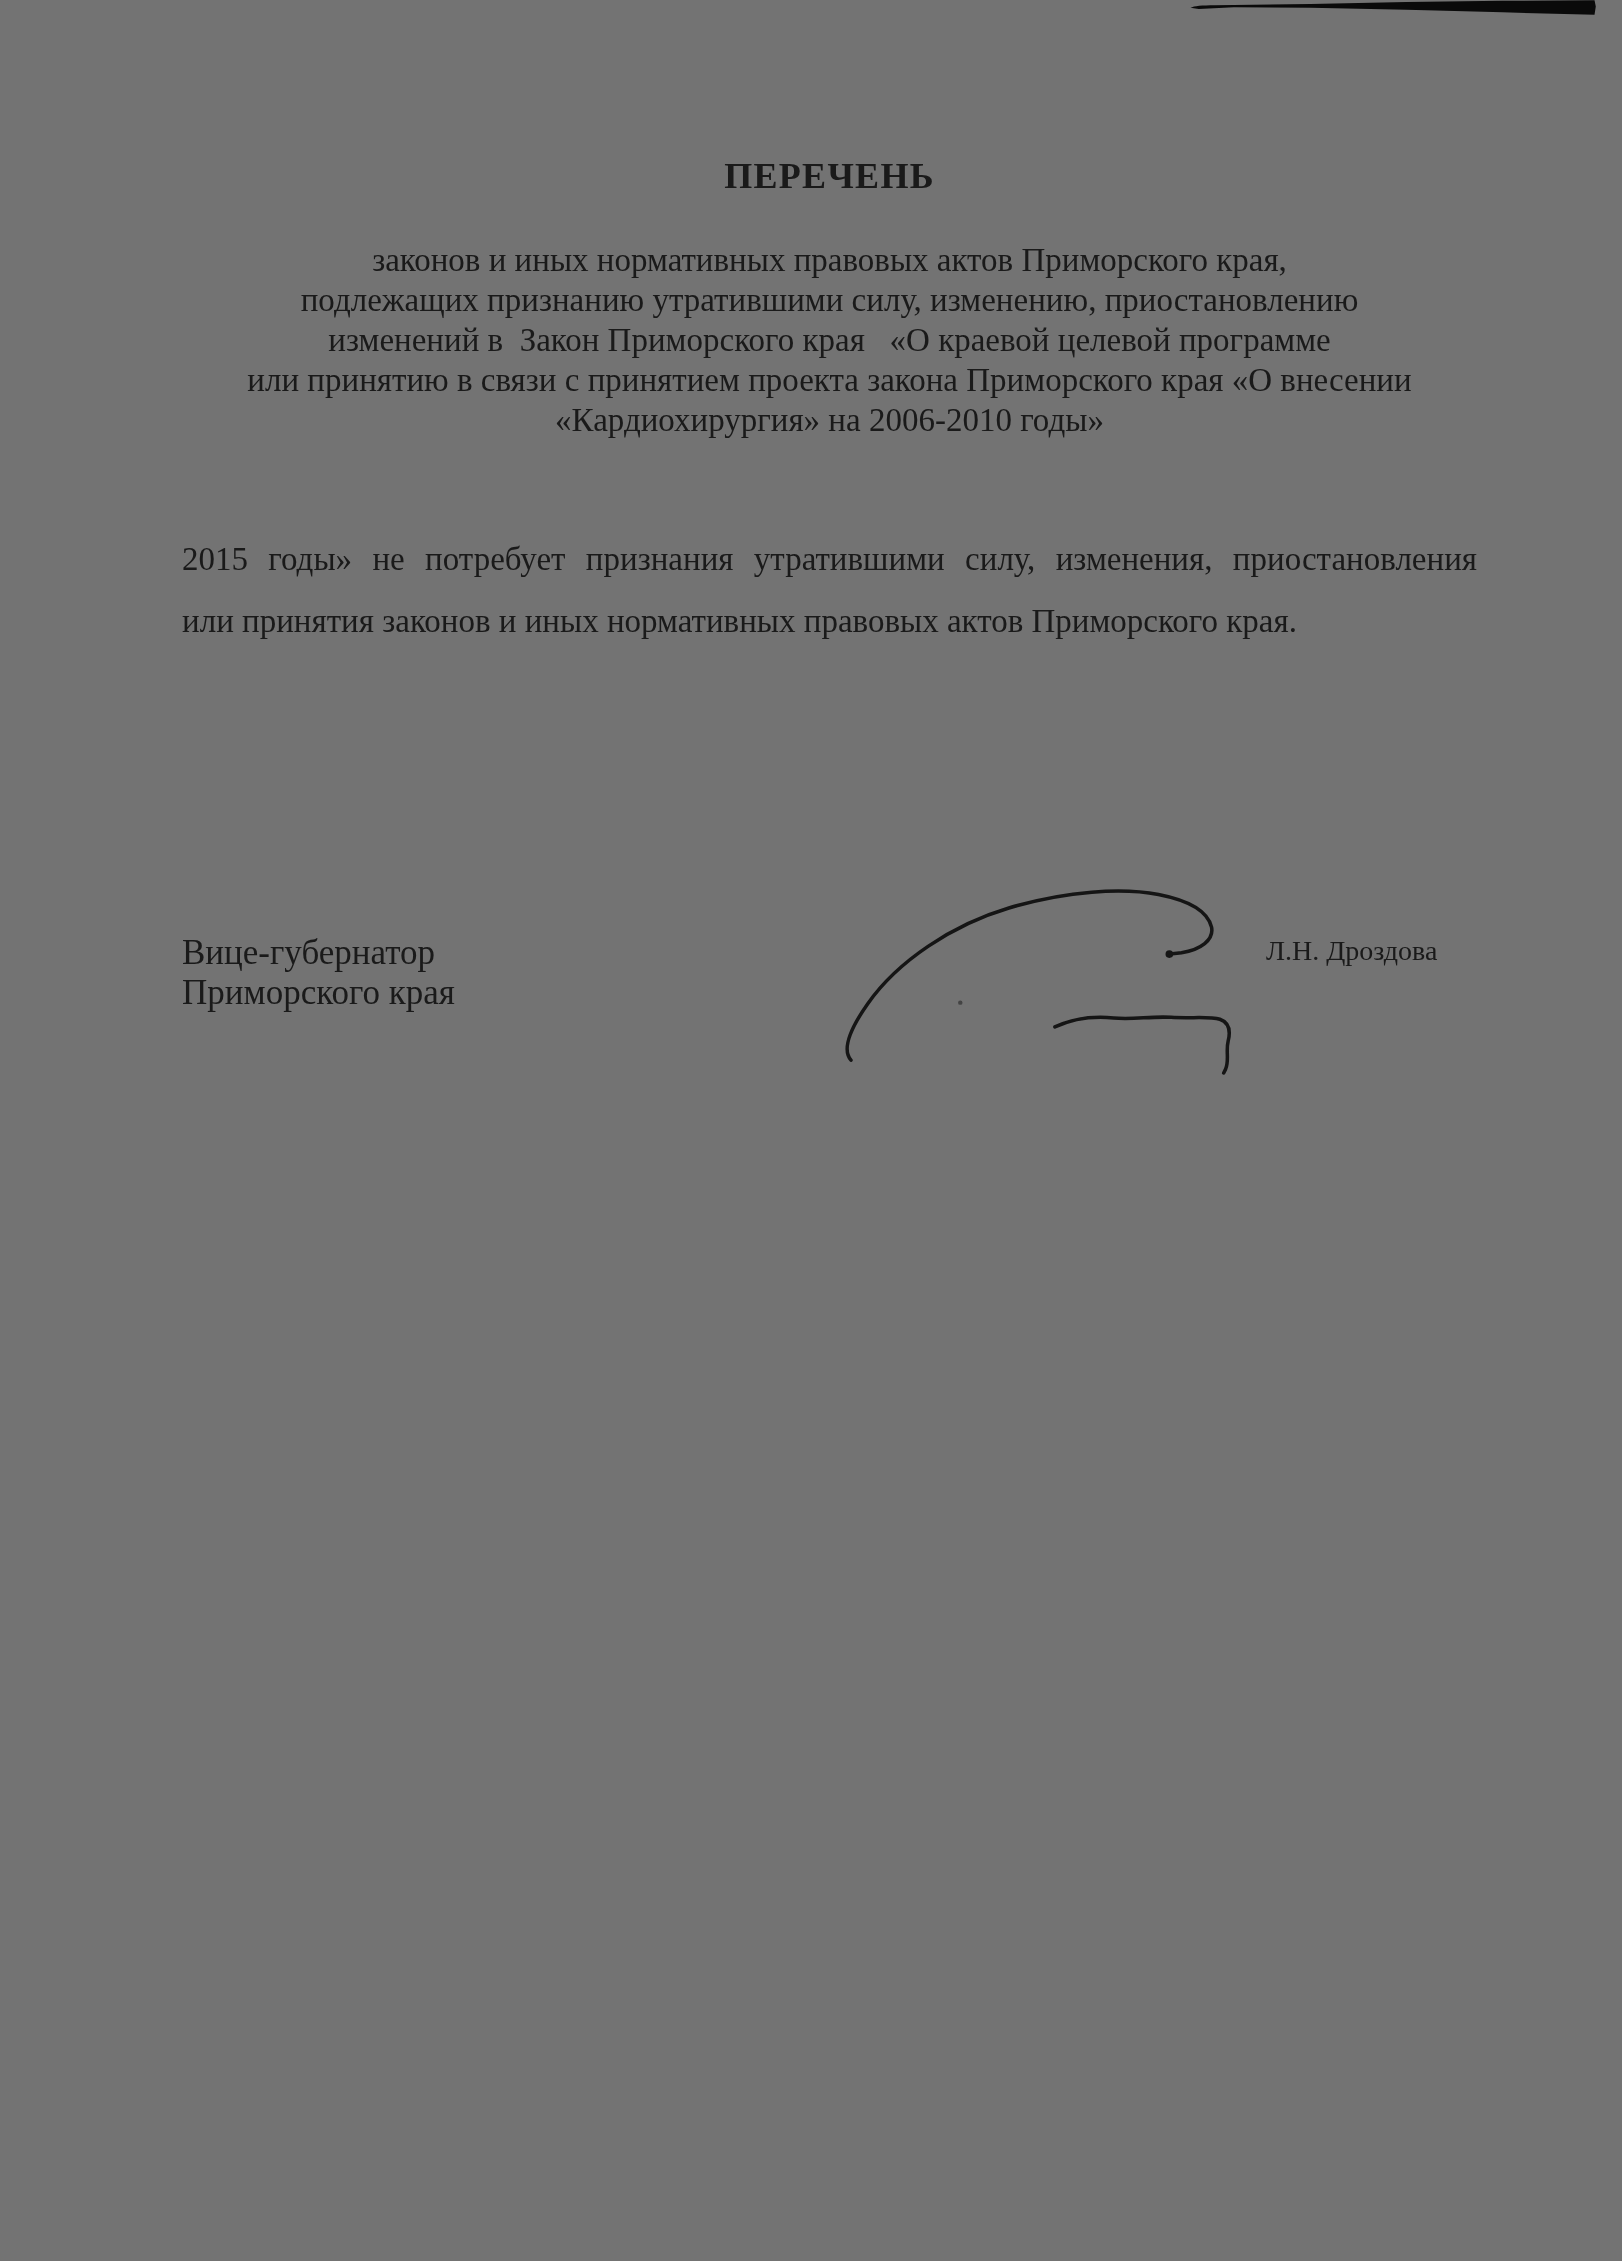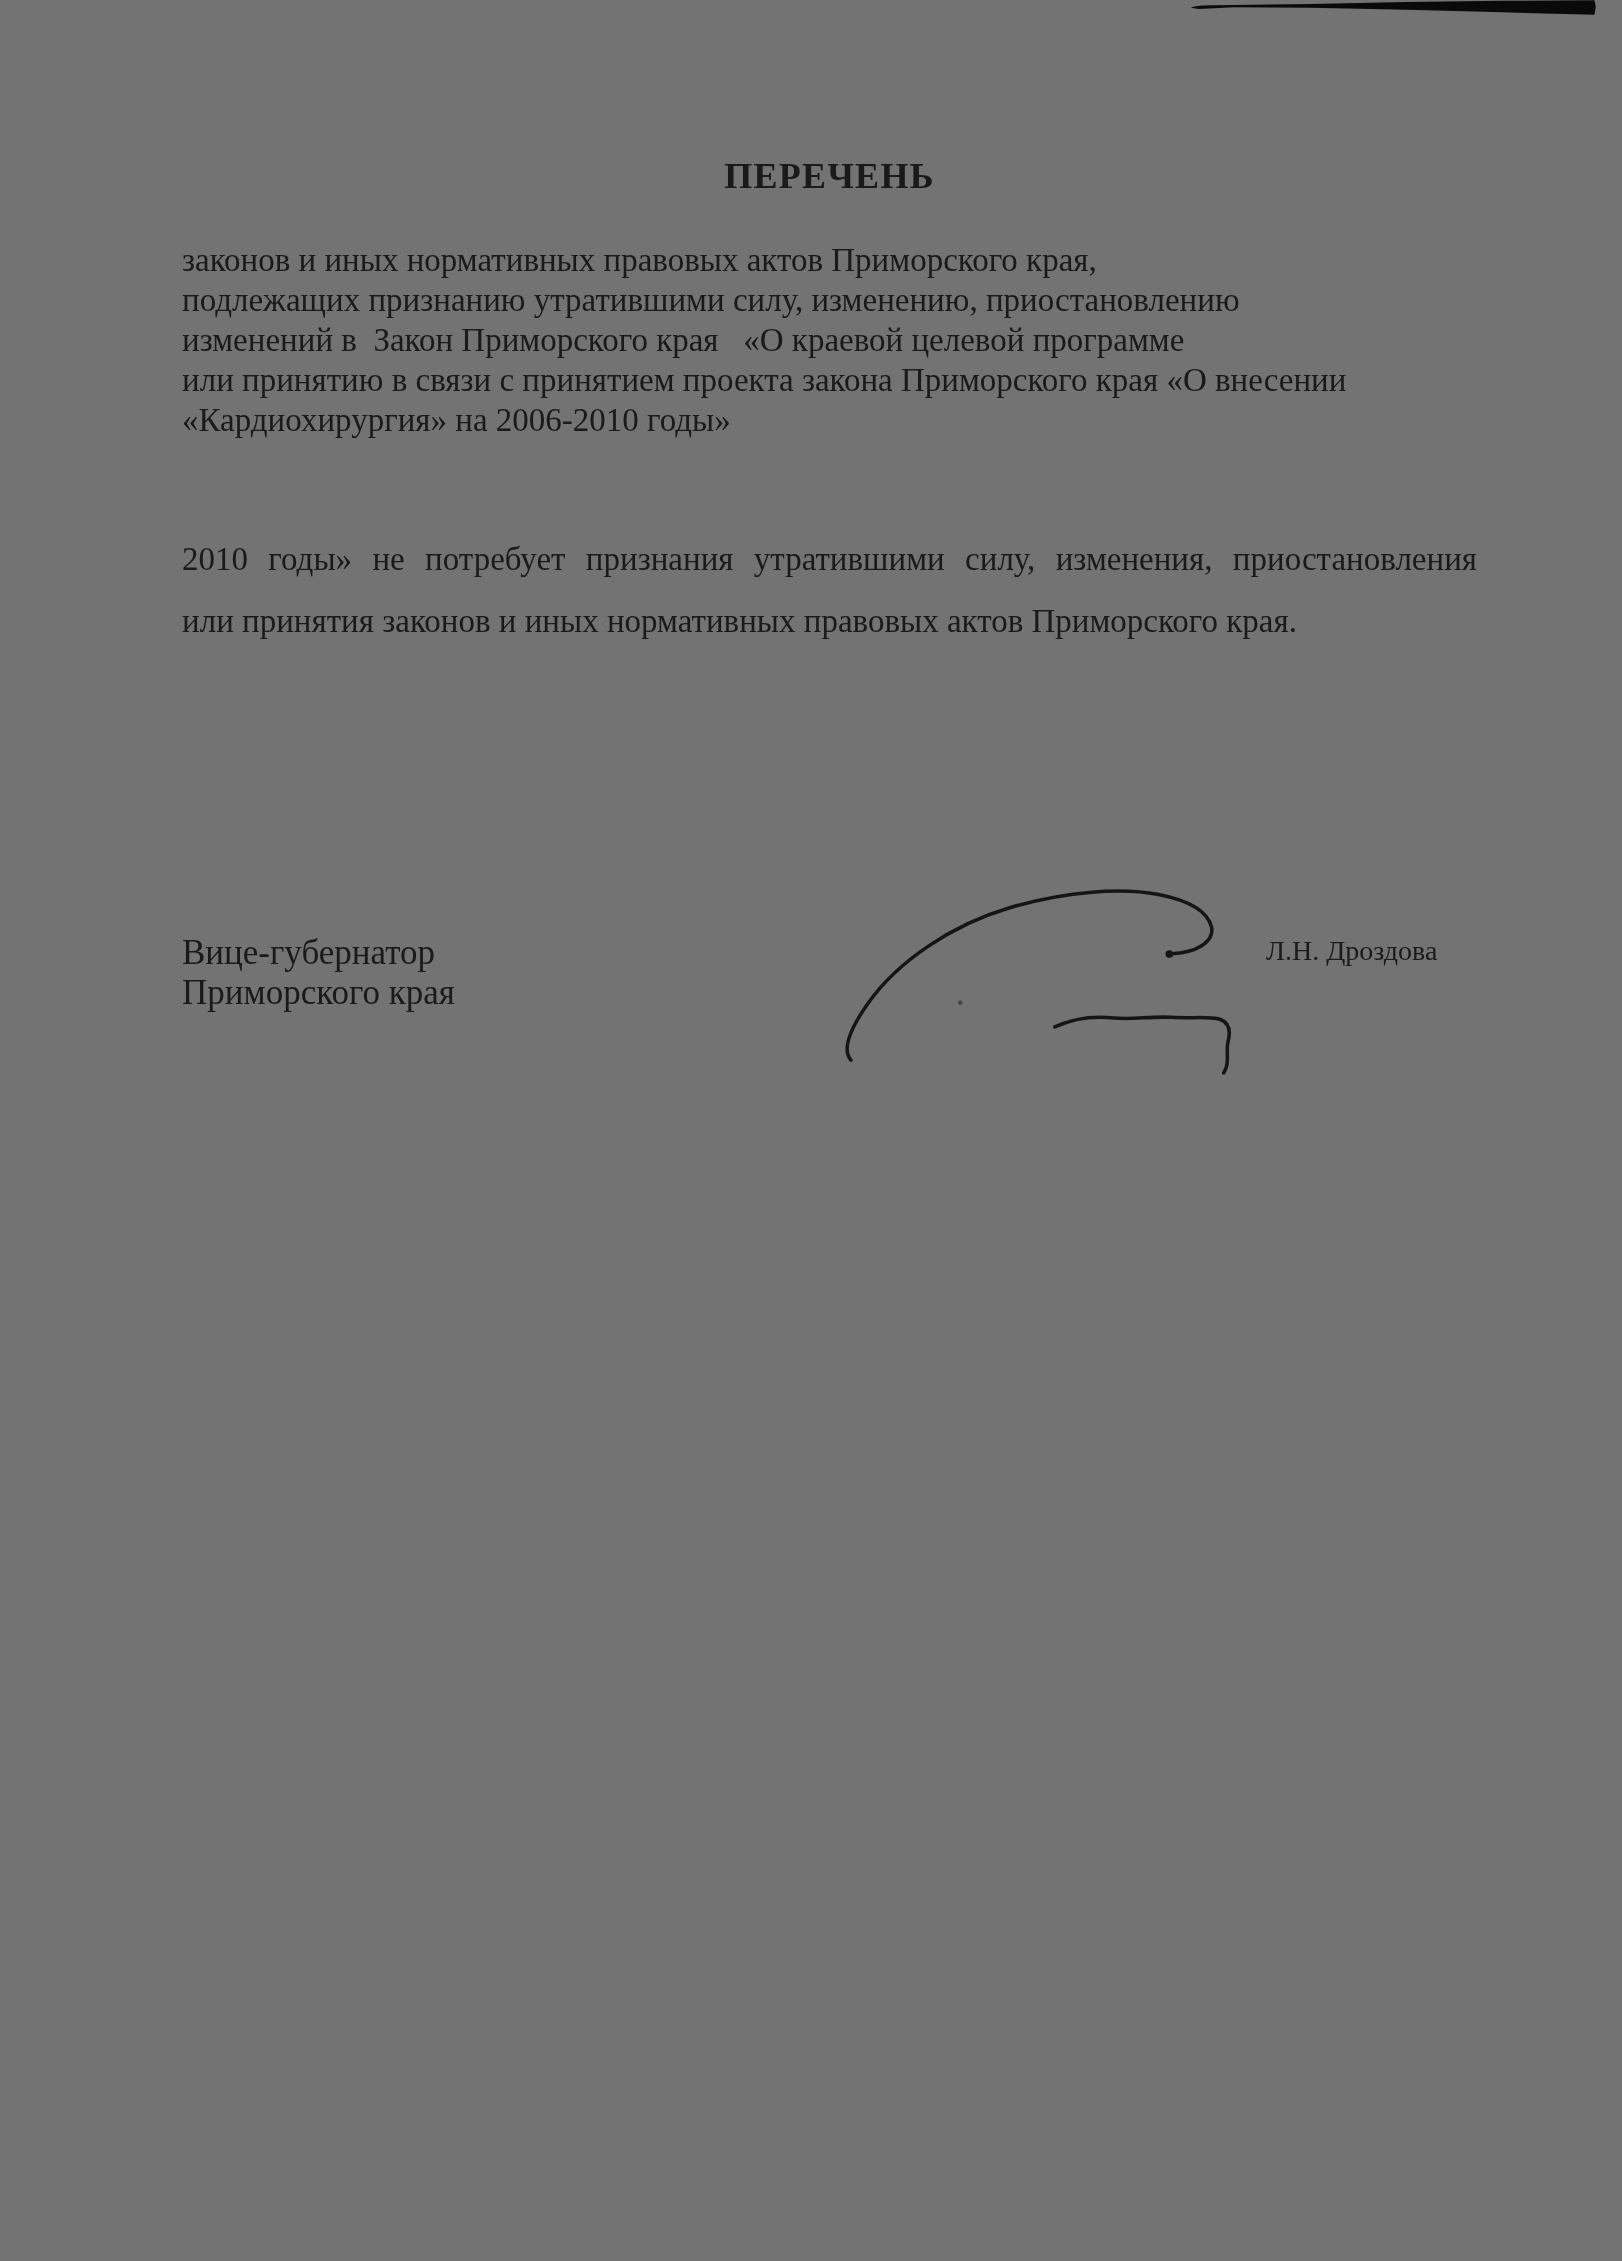--- a/index.html
+++ b/index.html
@@ -21,21 +21,21 @@
     font-weight: bold;
     font-size: 36px;
     line-height: 1;
     letter-spacing: 1.3px;
   }
   .subtitle-block {
     position: absolute;
     top: 240px;
     left: 182px;
     width: 1295px;
-    text-align: left;
+    text-align: center;
     font-size: 33px;
     line-height: 40px;
   }
   .subtitle-block .st-line { white-space: pre-wrap; }
   .body-block {
     position: absolute;
     top: 528px;
     left: 182px;
     width: 1295px;
     font-size: 33px;
@@ -78,21 +78,21 @@
 
   <div class="subtitle-block">
     <div class="st-line">законов и иных нормативных правовых актов Приморского края,</div>
     <div class="st-line">подлежащих признанию утратившими силу, изменению, приостановлению</div>
     <div class="st-line">изменений в  Закон Приморского края   «О краевой целевой программе</div>
     <div class="st-line">или принятию в связи с принятием проекта закона Приморского края «О внесении</div>
     <div class="st-line">«Кардиохирургия» на 2006-2010 годы»</div>
   </div>
 
   <div class="body-block">
-    <div class="b-line">2010 годы» не потребует признания утратившими силу, изменения, приостановления</div>
+    <div class="b-line">2015 годы» не потребует признания утратившими силу, изменения, приостановления</div>
     <div class="b-line last">или принятия законов и иных нормативных правовых актов Приморского края.</div>
   </div>
 
   <div class="signoff-block">
     <div>Вице-губернатор</div>
     <div>Приморского края</div>
   </div>
 
   <div class="signatory-name">Л.Н. Дроздова</div>
 

